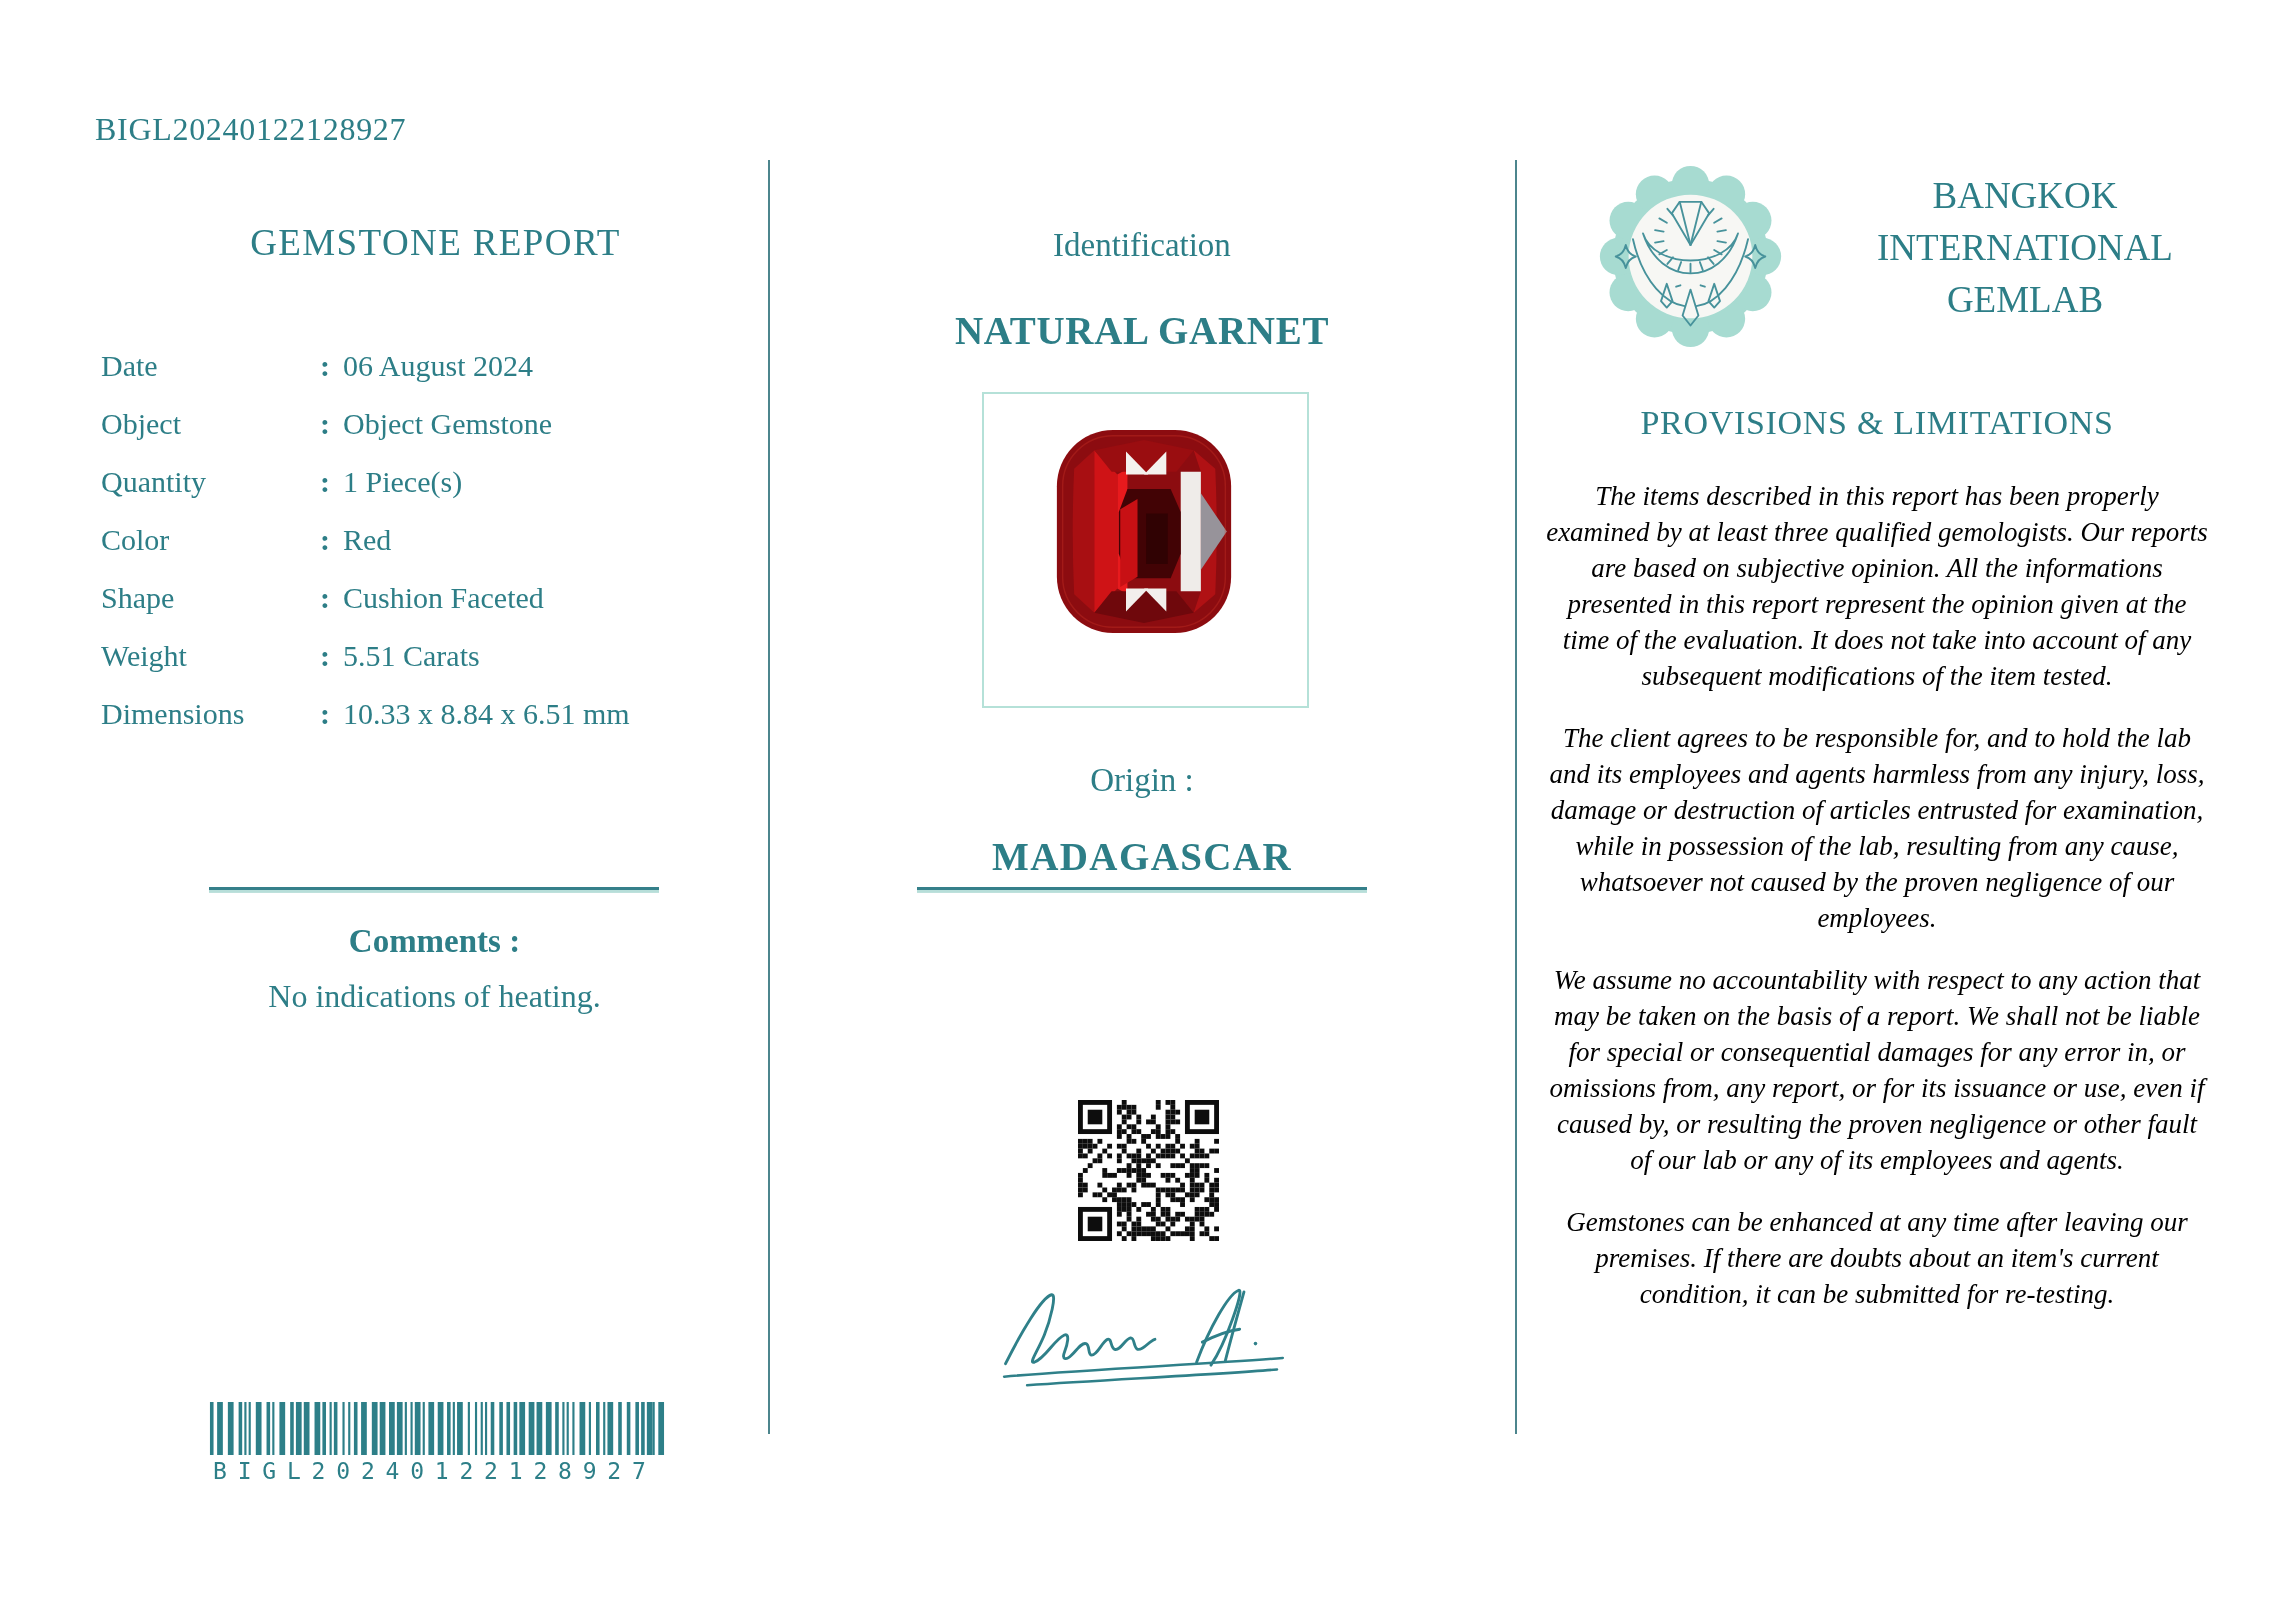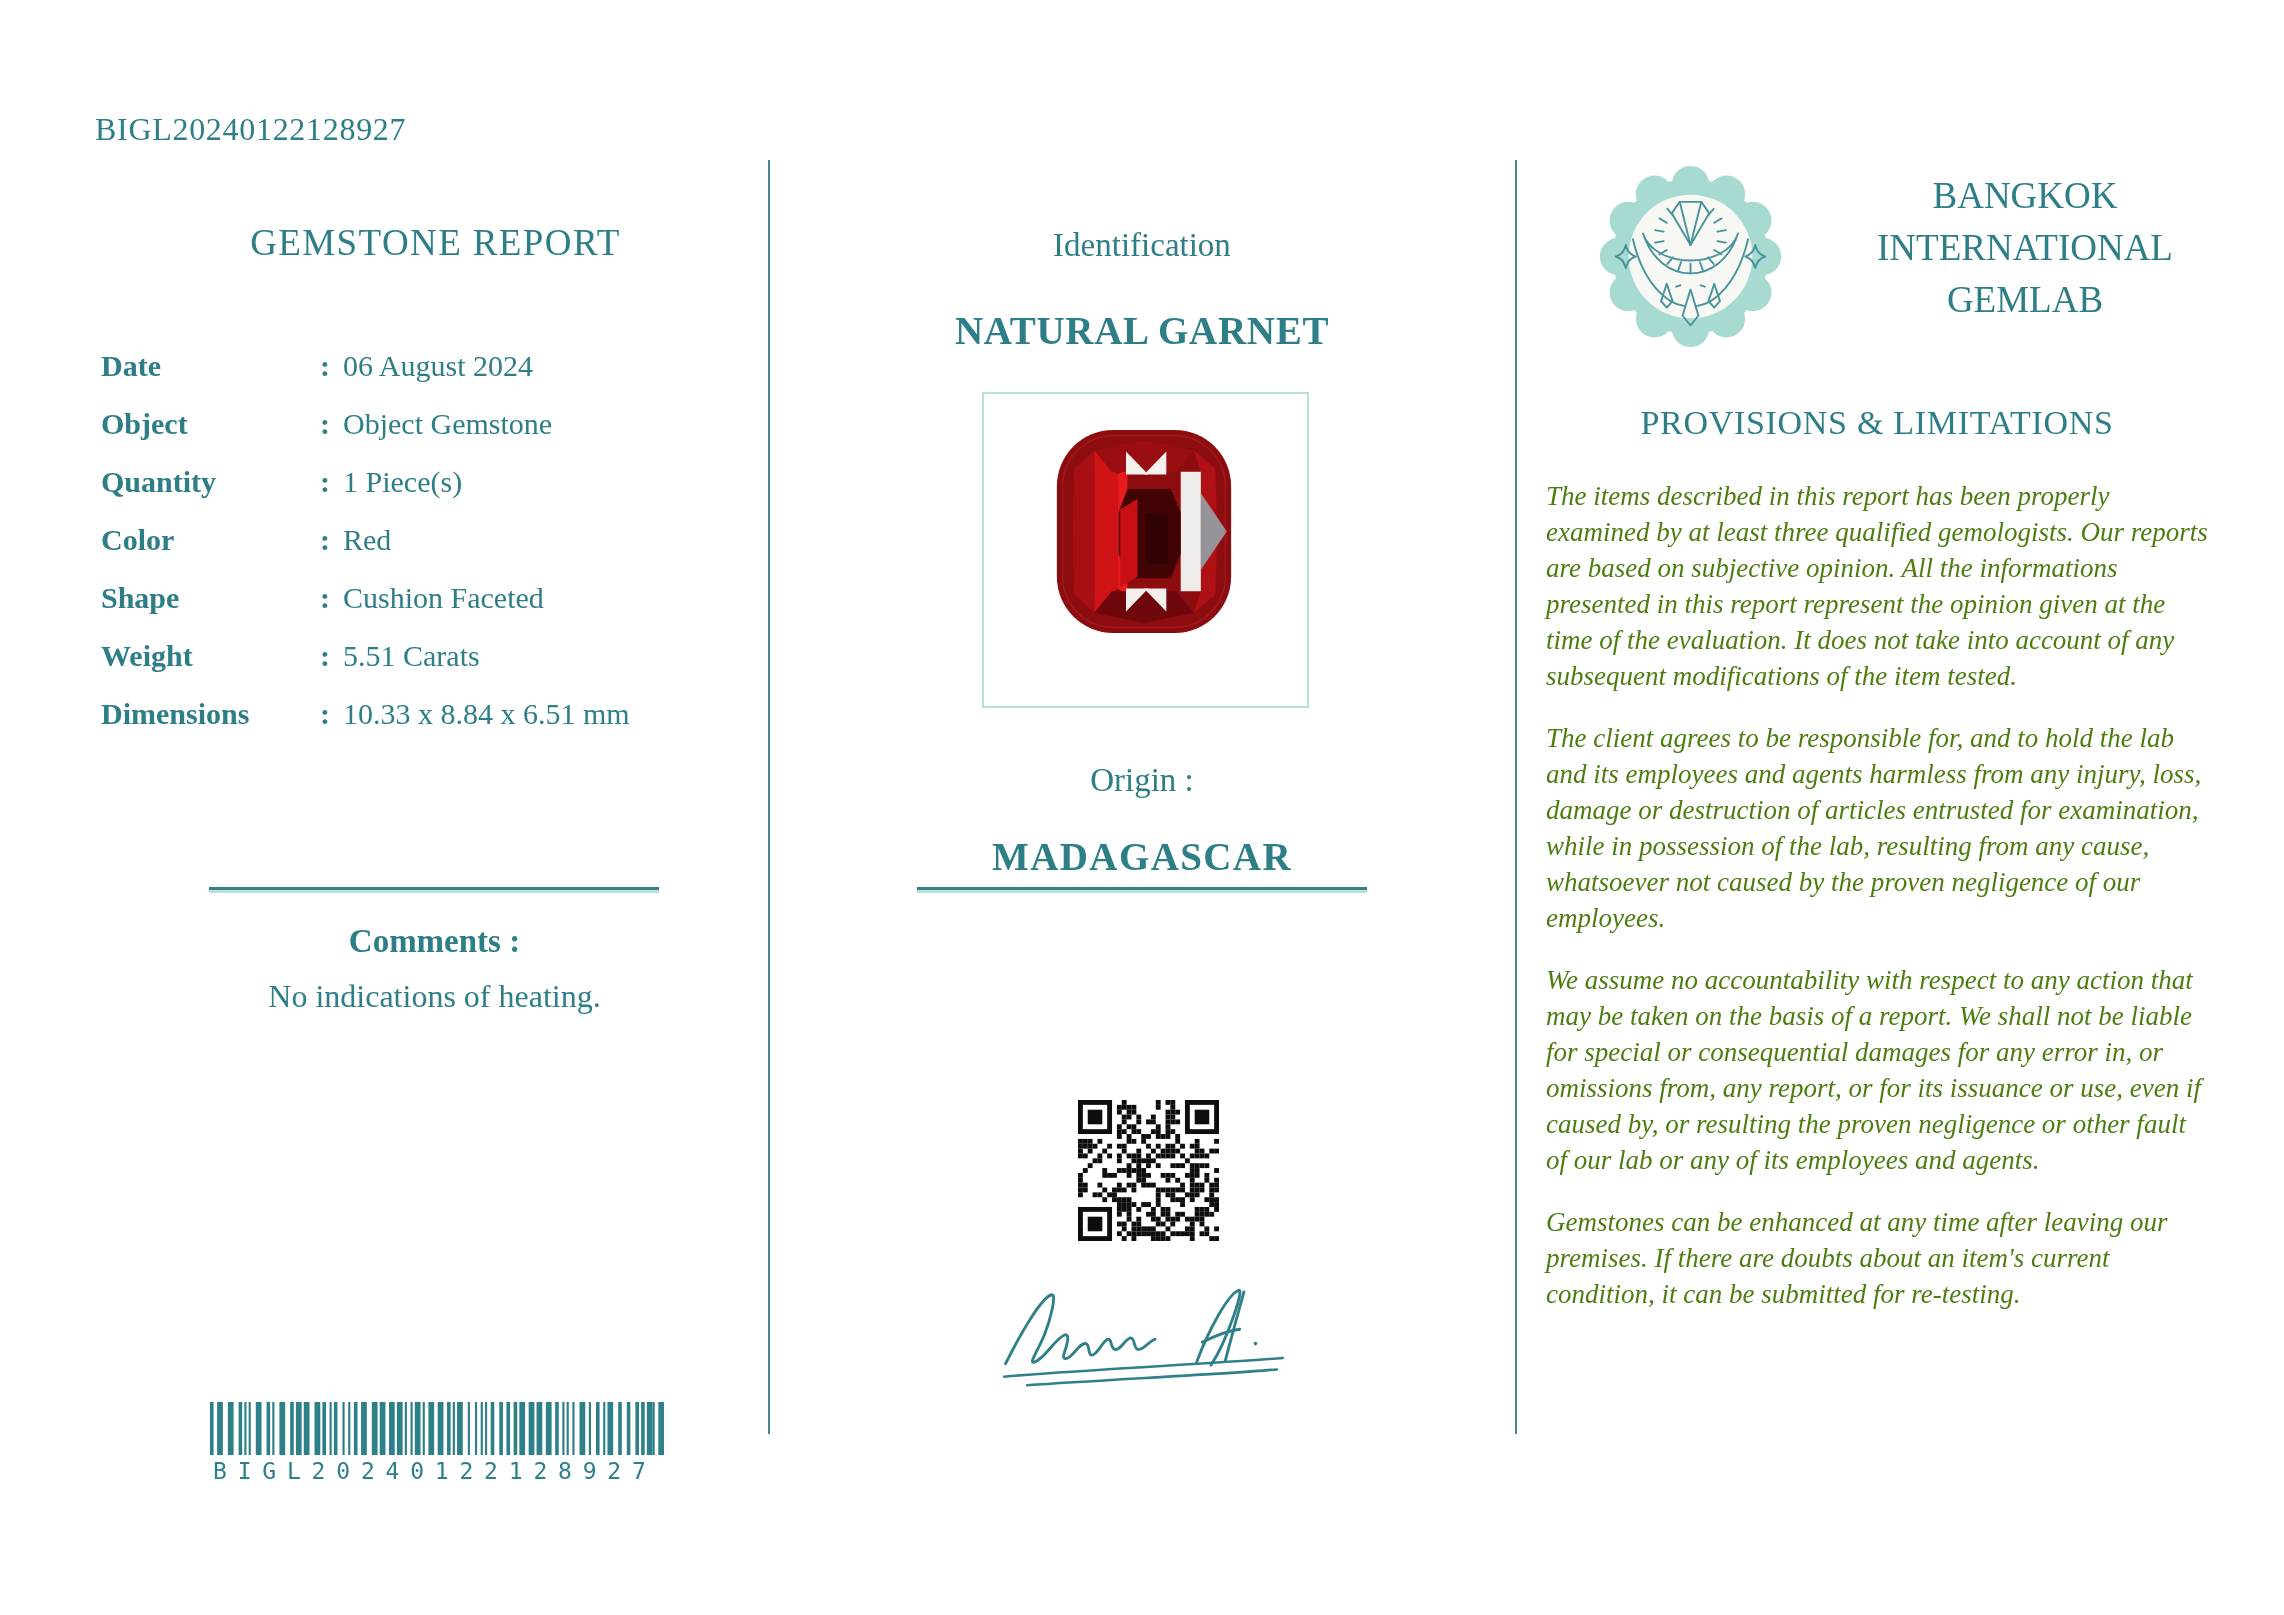--- a/index.html
+++ b/index.html
@@ -6,21 +6,21 @@
   .page{position:relative;width:2284px;height:1616px;background:#ffffff;overflow:hidden;
         font-family:"Liberation Serif","DejaVu Serif",serif;color:#2d7e87;}
   .abs{position:absolute;}
   .center{text-align:center;}
 
   
   .cert-no{left:95px;top:111px;font-size:32px;letter-spacing:0.7px;}
   .report-title{left:101px;width:669px;top:221px;font-size:37px;font-weight:normal;letter-spacing:1.4px;}
   .details{left:101px;top:337px;width:662px;}
   .detail-row{display:flex;align-items:center;height:58px;font-size:30px;}
-  .detail-row .lbl{display:inline-block;width:219px;font-weight:bold;}
+  .detail-row .lbl{display:inline-block;width:219px;font-weight:normal;}
   .detail-row .sep{display:inline-block;width:23px;font-weight:bold;}
   .rule{height:2.9px;background:#35808a;box-shadow:0 2.9px 0 #b7ded9;}
   .rule-left{left:209px;top:887px;width:450px;}
   .rule-mid{left:917px;top:887px;width:450px;}
   .comments-label{left:100px;width:669px;top:923px;font-size:33px;font-weight:bold;}
   .comments-text{left:100px;width:669px;top:978px;font-size:32px;}
   #barcode{left:209px;top:1402px;}
   #barcode rect{fill:#2d7f88;}
   .barcode-text{left:213px;top:1458px;font-family:"DejaVu Sans Mono","Liberation Mono",monospace;
                 font-size:23px;letter-spacing:10.8px;white-space:nowrap;color:#2d7f88;}
@@ -41,21 +41,21 @@
   #qr rect{fill:#0d0d0d;} #qr rect.w{fill:#ffffff;}
   .signature{left:984px;top:1286px;}
   .accredited{top:1401px;font-size:32px;}
 
   
   .logo{left:1597px;top:163px;}
   .lab-name{left:1841px;top:170px;width:368px;font-size:37px;line-height:52px;}
   .prov-title{left:1546px;width:662px;top:404px;font-size:34px;letter-spacing:0.7px;}
   .prov-paras{left:1546px;width:662px;top:478px;}
   .prov-paras p{margin:0 0 26px 0;font-size:27px;line-height:36px;font-style:italic;
-                color:#4d7c0f;text-align:left;}
+                color:#000000;text-align:center;}
 </style>
 </head>
 <body>
 
 <div class="page">
 
   <div class="abs cert-no">BIGL20240122128927</div>
   <div class="abs report-title center">GEMSTONE REPORT</div>
 
   <div class="abs details">

